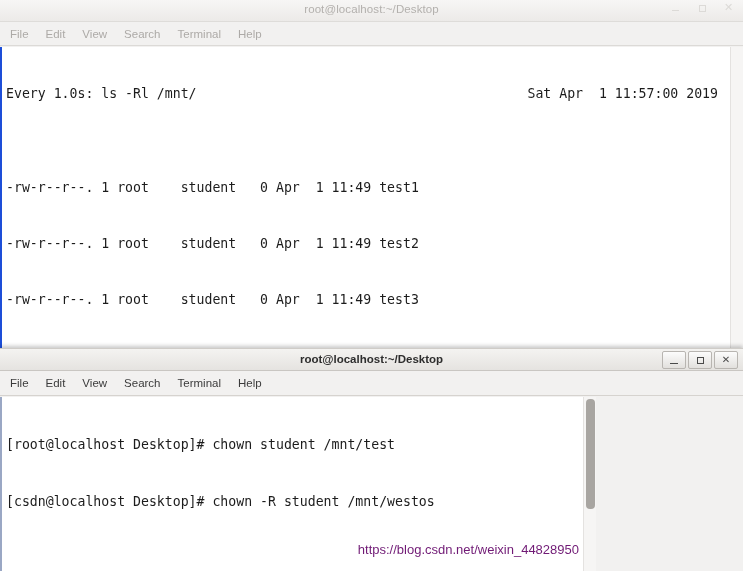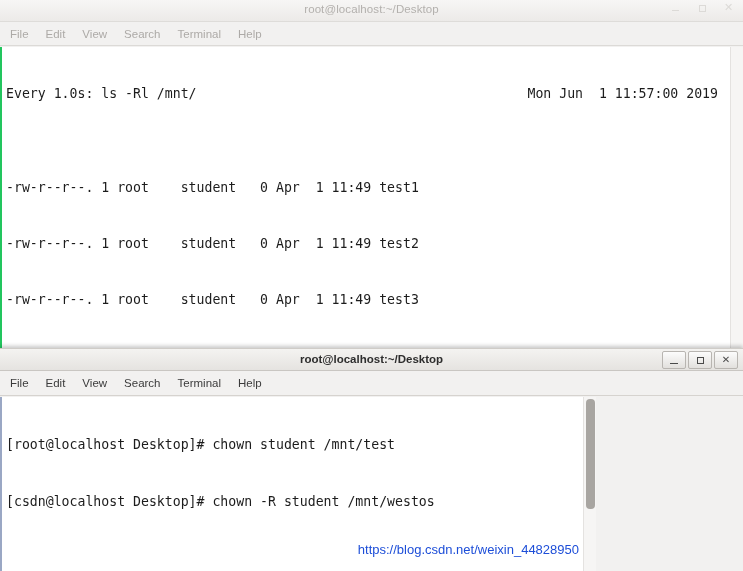--- a/index.html
+++ b/index.html
@@ -82,21 +82,21 @@
     white-space: nowrap;
   }
 
   .win1-body {
     position: absolute;
     left: 0; top: 47px;
     width: 743px;
     height: 301px;
     background: #ffffff;
     box-sizing: border-box;
-    border-left: 2px solid #22c55e;
+    border-left: 2px solid #1d4ed8;
   }
   .term1 {
     position: absolute;
     left: 4px; top: 1px;
     width: 712px;
     font-family: "DejaVu Sans Mono", monospace;
     font-size: 13.2px;
     line-height: 18.7px;
     color: #1c1c1c;
     white-space: pre;
@@ -230,21 +230,21 @@
     background: #a8a5a1;
     border-radius: 4px;
   }
 
   .watermark {
     position: absolute;
     right: 17px;
     bottom: 14px;
     font-family: "Liberation Sans", sans-serif;
     font-size: 13px;
-    color: #1d4ed8;
+    color: #701a75;
     white-space: nowrap;
     pointer-events: none;
   }
 </style>
 </head>
 <body>
 
 <div class="win1">
 
   <div class="win1-titlebar">
@@ -266,21 +266,21 @@
     <span class="mi">File</span>
     <span class="mi">Edit</span>
     <span class="mi">View</span>
     <span class="mi">Search</span>
     <span class="mi">Terminal</span>
     <span class="mi">Help</span>
   </div>
 
   <div class="win1-body">
     <div class="term1">
-      <div class="watch-hdr"><span>Every 1.0s: ls -Rl /mnt/</span><span class="right">Mon Jun  1 11:57:00 2019</span></div>
+      <div class="watch-hdr"><span>Every 1.0s: ls -Rl /mnt/</span><span class="right">Sat Apr  1 11:57:00 2019</span></div>
       <div></div>
       <div>-rw-r--r--. 1 root    student   0 Apr  1 11:49 test1</div>
       <div>-rw-r--r--. 1 root    student   0 Apr  1 11:49 test2</div>
       <div>-rw-r--r--. 1 root    student   0 Apr  1 11:49 test3</div>
       <div>drwxr-xr-x. 6 student root     53 Apr  1 11:50 westos</div>
       <div></div>
       
       
       
       

